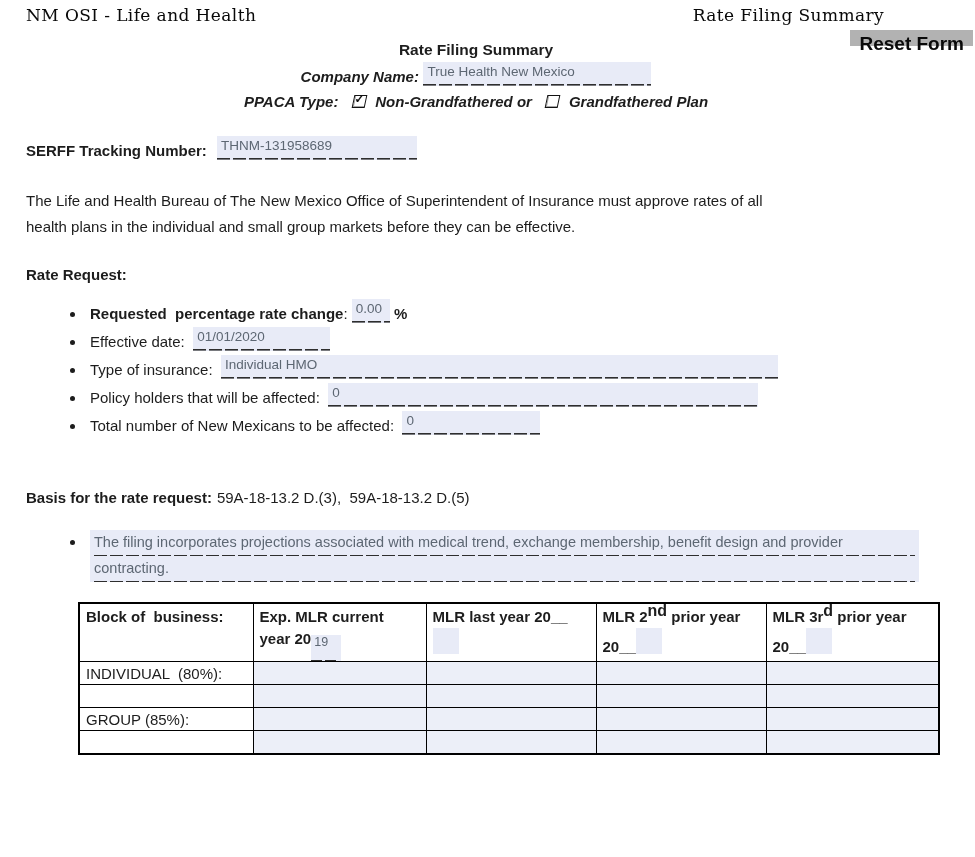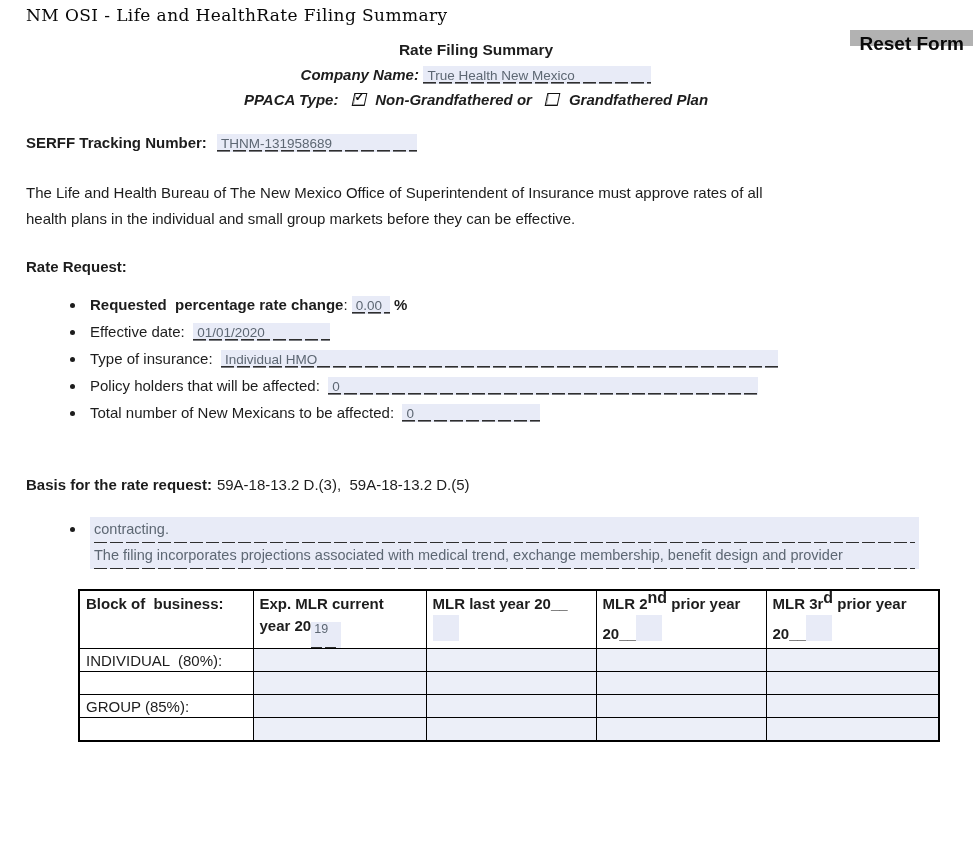--- a/index.html
+++ b/index.html
@@ -6,39 +6,39 @@
   body {
     width: 975px; height: 857px; background:#ffffff; overflow:hidden;
     font-family: "Liberation Sans", sans-serif; color:#1d1d1d; position:relative;
   }
   .page { padding: 5px 0 0 26px; }
   .pw { white-space: pre-wrap; }
   .b  { font-weight: bold; }
   .bi { font-weight: bold; font-style: italic; font-size:15px; }
 
   
-  .topbar { display:flex; justify-content:flex-start; width:923px; }
+  .topbar { display:flex; justify-content:space-between; width:923px; }
   .script { font-family:"DejaVu Serif", serif; font-size:17px; letter-spacing:0.4px; color:#090909; }
   .topbar .right { margin-right:65px; }
 
   
   .reset-btn {
     position:absolute; top:30px; right:2px; background:#b2b2b2; border:none;
     font-family:"Liberation Sans", sans-serif; font-weight:bold; font-size:19px; color:#0a0a0a;
     padding:3px 9px 5px; height:16px; cursor:pointer;
   }
 
   
   .centerblock { width:900px; text-align:center; margin-top:12px; line-height:25px; }
   .title { font-size:15.5px; font-weight:bold; }
 
   
   .ufield {
     display:inline-block; background-color:#e8ebf7; color:#5d6773;
-    font-size:13.5px; line-height:17px; height:18px; vertical-align:-4px;
+    font-size:13.5px; line-height:17px; height:24px; vertical-align:-4px;
     text-align:left; padding:1px 4px 0; box-sizing:border-box;
     background-image: repeating-linear-gradient(90deg,#2e2e2e 0 13px, rgba(0,0,0,0) 13px 16px);
     background-size:100% 1.6px; background-repeat:no-repeat; background-position:0 100%;
     white-space:nowrap; overflow:hidden;
   }
   .w228{width:228px} .w200{width:200px} .w38{width:38px} .w140{width:137px}
   .w557{width:557px} .w430{width:430px} .w138{width:138px}
 
   
   .cb {
@@ -152,22 +152,22 @@
     </li>
   </ul>
 
   <div class="basisline">
     <span class="b pw">Basis for the rate request:</span><span class="val pw">59A-18-13.2 D.(3),  59A-18-13.2 D.(5)</span>
   </div>
 
   <ul class="bullets ta">
     <li>
       <div class="tafield">
+        <div class="tline">The filing incorporates projections associated with medical trend, exchange membership, benefit design and provider</div>
         <div class="tline">contracting.</div>
-        <div class="tline">The filing incorporates projections associated with medical trend, exchange membership, benefit design and provider</div>
       </div>
     </li>
   </ul>
 
 
 
   <table class="mlr">
     <colgroup>
         <col style="width:174px">
         <col style="width:173px">

